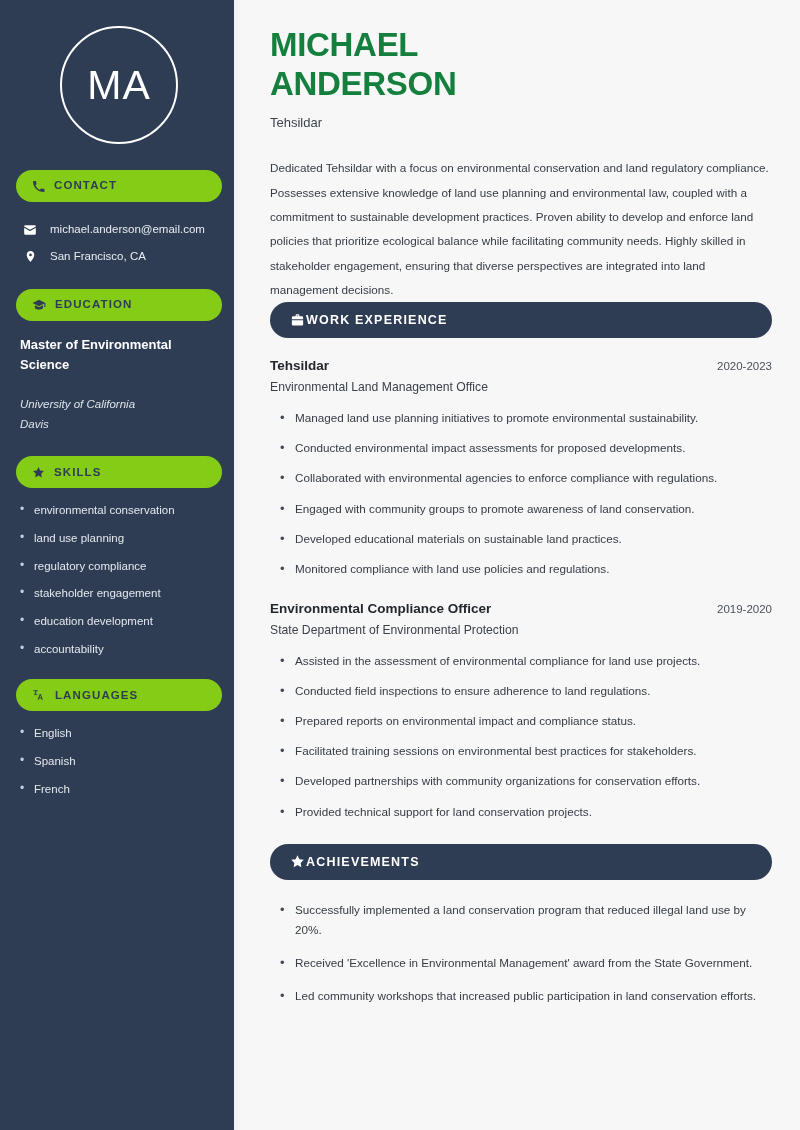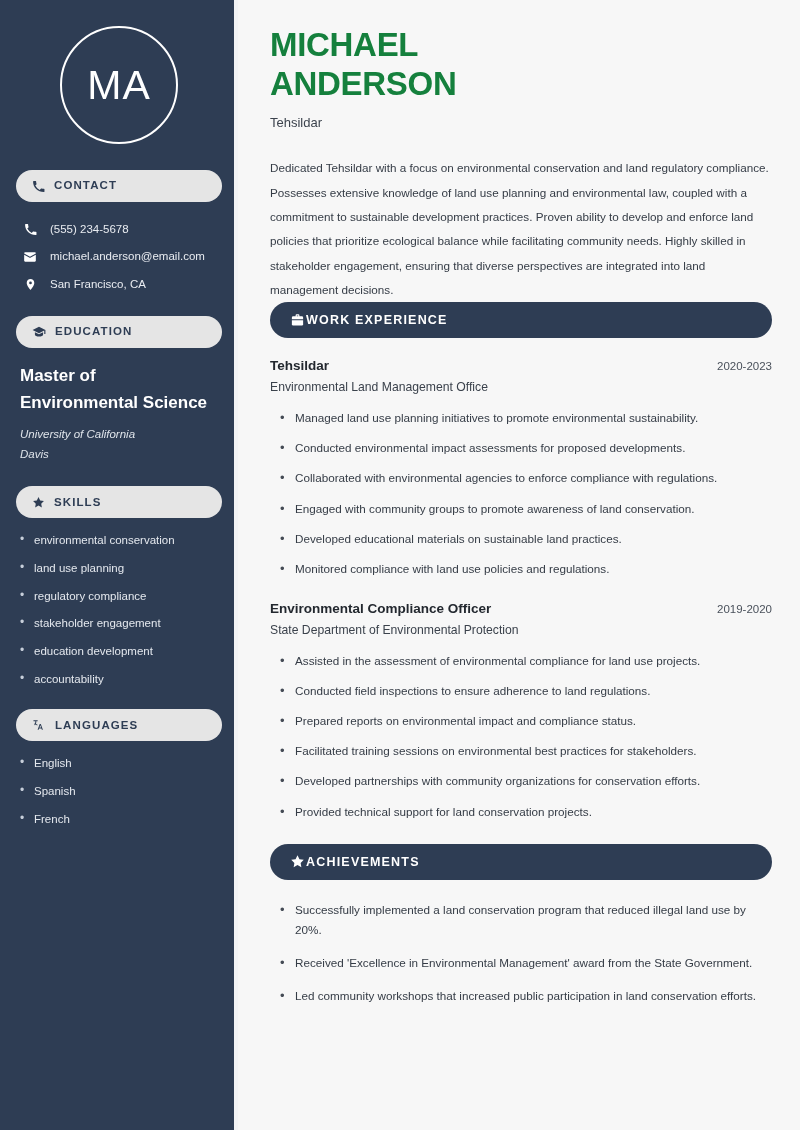--- a/index.html
+++ b/index.html
@@ -52,21 +52,21 @@
     display: flex;
     align-items: center;
     justify-content: center;
     color: #ffffff;
     font-size: 41px;
     font-weight: 400;
     letter-spacing: 1px;
   }
 
   .pill {
-    background: #e5e5e5;
+    background: #84cc16;
     border-radius: 999px;
     height: 32px;
     display: flex;
     align-items: center;
     padding: 4px 16px;
     gap: 9px;
     color: #2e3d54;
     margin-bottom: 14px;
   }
   .pill-label {
@@ -85,25 +85,25 @@
     gap: 12px;
     padding: 5px 6px;
     font-size: 11.5px;
     color: #e9ecf1;
     line-height: 1.5;
   }
   .contact-row .ico { flex: 0 0 16px; display:flex; justify-content:center; }
 
   .edu-block { padding: 0 4px; margin-bottom: 22px; }
   .edu-degree {
-    font-size: 17px;
+    font-size: 13px;
     font-weight: bold;
     color: #ffffff;
     line-height: 1.6;
-    margin-bottom: 8px;
+    margin-bottom: 18px;
   }
   .edu-line {
     font-size: 11.5px;
     color: #dfe4ea;
     line-height: 1.75;
     font-style: italic;
   }
 
   .sb-list { list-style: none; padding: 0 4px; margin-bottom: 22px; }
   .sb-list li {
@@ -230,28 +230,20 @@
     <div class="pill">
       <span class="ico">
         <svg width="13" height="13" viewBox="0 0 24 24" fill="#2e3d54">
             <path d="M6.6 10.8c1.7 3.3 4.3 5.9 7.6 7.6l2.5-2.5c.3-.3.8-.4 1.2-.3 1.3.4 2.7.7 4.1.7.6 0 1 .4 1 1V21c0 .6-.4 1-1 1C10.4 22 2 13.6 2 3c0-.6.4-1 1-1h3.7c.6 0 1 .4 1 1 0 1.4.2 2.8.7 4.1.1.4 0 .9-.3 1.2l-2.5 2.5z"></path>
           </svg>
       </span>
       <span class="pill-label">CONTACT</span>
     </div>
 
     <div class="contact-list">
-      <div class="contact-row">
-        <span class="ico">
-          <svg width="13" height="13" viewBox="0 0 24 24" fill="#ffffff">
-              <path d="M6.6 10.8c1.7 3.3 4.3 5.9 7.6 7.6l2.5-2.5c.3-.3.8-.4 1.2-.3 1.3.4 2.7.7 4.1.7.6 0 1 .4 1 1V21c0 .6-.4 1-1 1C10.4 22 2 13.6 2 3c0-.6.4-1 1-1h3.7c.6 0 1 .4 1 1 0 1.4.2 2.8.7 4.1.1.4 0 .9-.3 1.2l-2.5 2.5z"></path>
-            </svg>
-        </span>
-        <span>(555) 234-5678</span>
-      </div>
       <div class="contact-row">
         <span class="ico">
           <svg width="14" height="14" viewBox="0 0 24 24" fill="#ffffff">
               <path d="M2 5.5C2 4.7 2.7 4 3.5 4h17c.8 0 1.5.7 1.5 1.5v.3l-10 5.8L2 5.8v-.3zM2 8l9.5 5.5c.3.2.7.2 1 0L22 8v10.5c0 .8-.7 1.5-1.5 1.5h-17C2.7 20 2 19.3 2 18.5V8z"></path>
             </svg>
         </span>
         <span>michael.anderson@email.com</span>
       </div>
       <div class="contact-row">
         <span class="ico">

